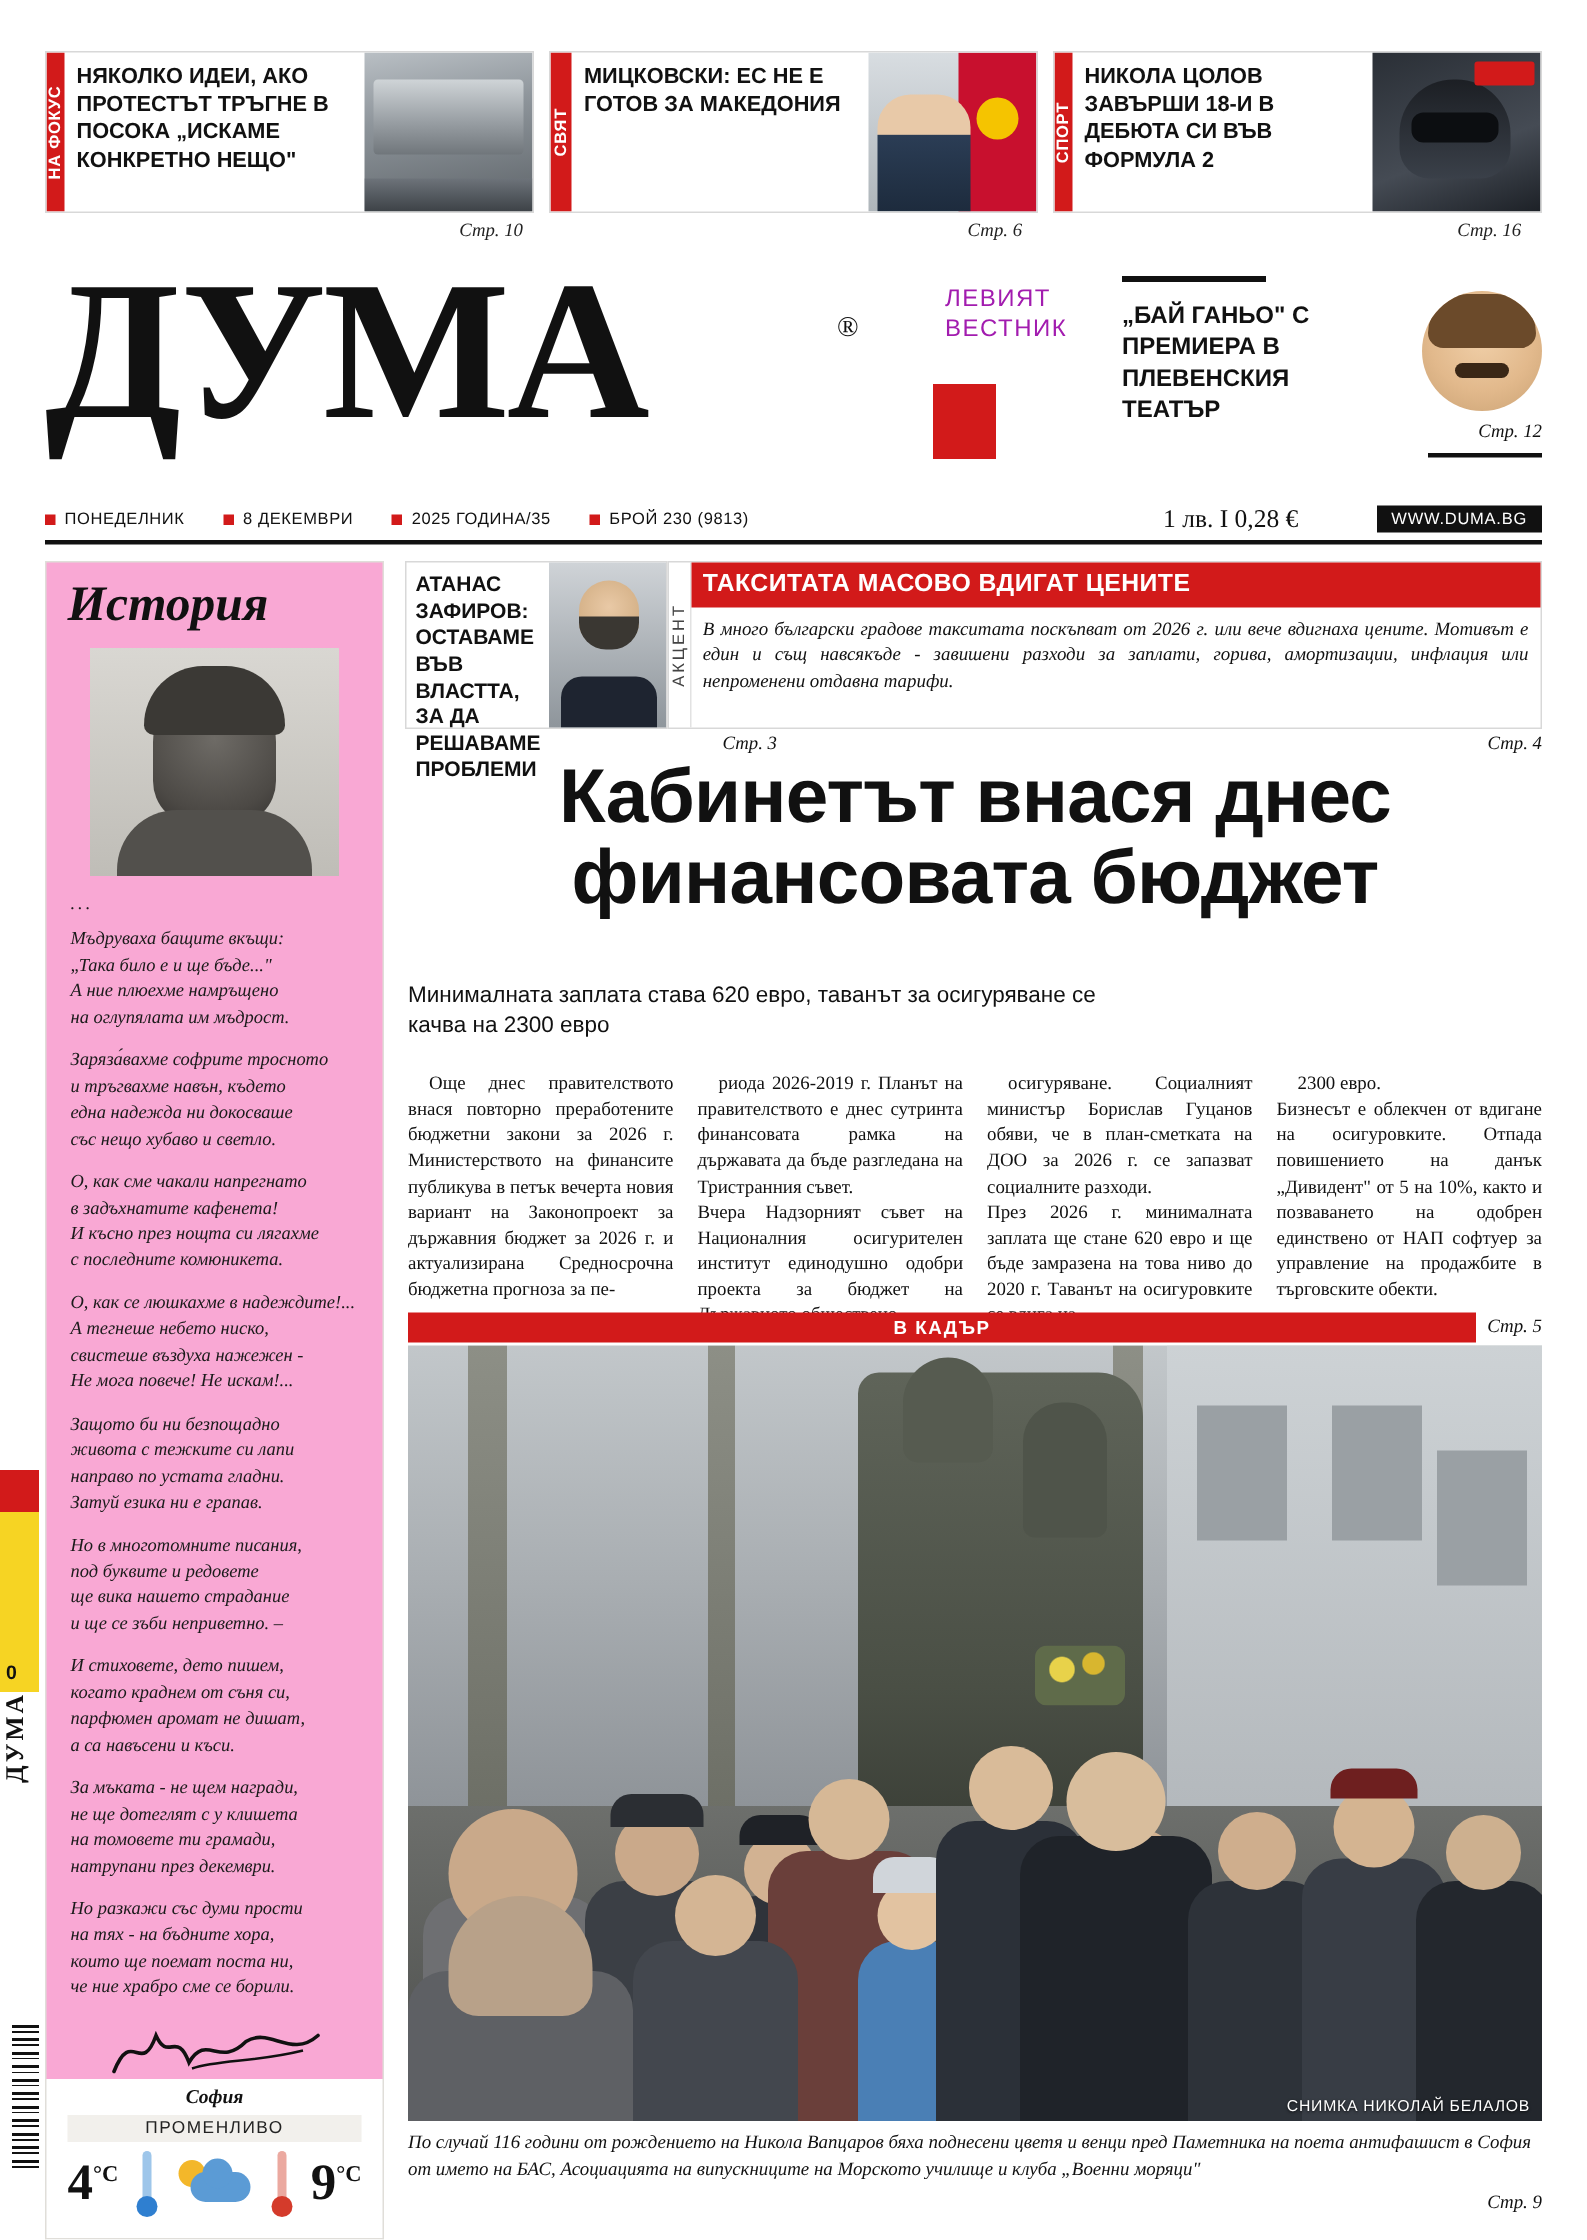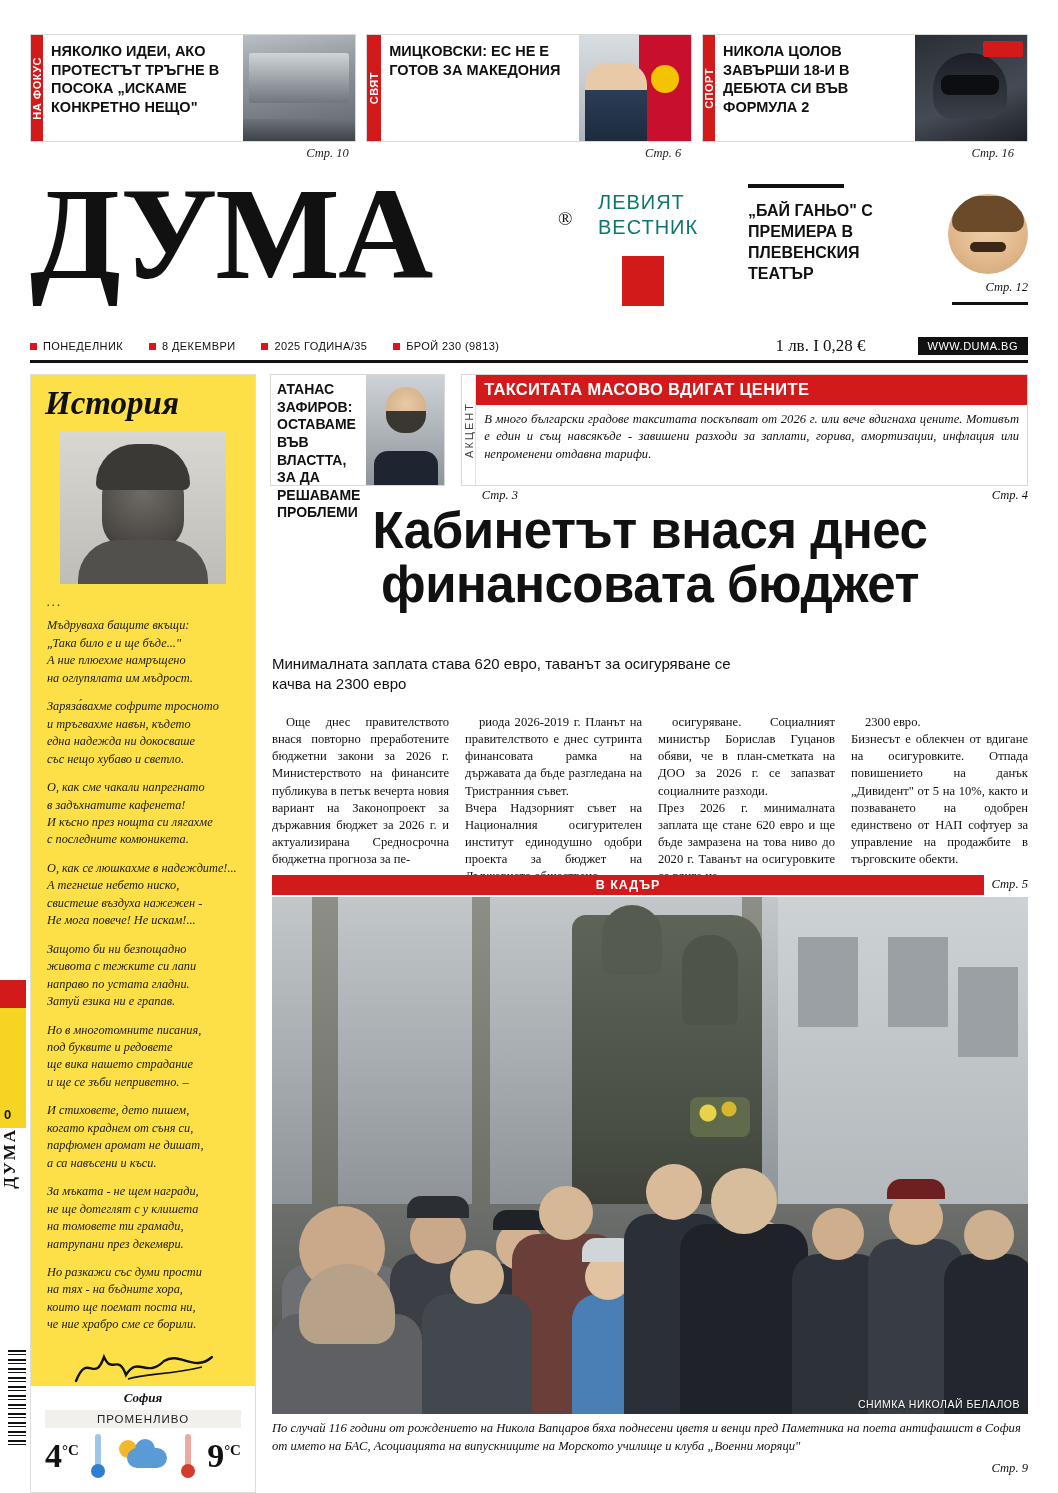--- a/index.html
+++ b/index.html
@@ -143,26 +143,26 @@
     color: #111;
   }
   .logo-reg {
     position: absolute;
     left: 528px; top: 40px;
     font-size: 19px;
     color: #111;
   }
   .logo-sub {
     position: absolute;
-    left: 568px; top: 22px;
-    font-family: "Liberation Sans", sans-serif;
-    font-size: 20px;
+    left: 600px; top: 22px;
+    font-family: "Liberation Sans", sans-serif;
+    font-size: 16px;
     line-height: 1.25;
     letter-spacing: 1px;
-    color: #0f766e;
+    color: #a21caf;
   }
   .logo-square {
     position: absolute;
     left: 592px; top: 88px;
     width: 42px; height: 50px;
     background: #d21a1a;
   }
   .hl-rule {
     position: absolute;
     left: 718px; top: 16px;
@@ -249,21 +249,21 @@
     width: 998px; height: 3px;
     background: #111;
   }
 
   
   .left-col {
     position: absolute;
     left: 30px; top: 374px;
     width: 224px;
     height: 1012px;
-    background: #fde047;
+    background: #f9a8d4;
     border: 1px solid #e0ded9;
   }
   .left-title {
     font-family: "Liberation Serif", serif;
     font-style: italic;
     font-weight: bold;
     font-size: 33px;
     padding: 10px 0 6px 14px;
     color: #111;
   }
@@ -375,21 +375,21 @@
     font-family: "Liberation Serif", serif; font-weight: bold; font-size: 17px;
     padding-top: 10px; letter-spacing: 2px;
   }
 
   
   .sec-row {
     position: absolute;
     left: 270px; top: 374px;
     width: 758px; height: 112px;
     display: flex;
-    gap: 16px;
+    gap: 0;
   }
   .sec-left {
     width: 236px;
     display: flex;
     border: 1px solid #d8d8d8;
   }
   .sec-left .txt {
     flex: 1 1 auto;
     padding: 6px 6px 4px 6px;
     font-family: "Liberation Sans", sans-serif;

